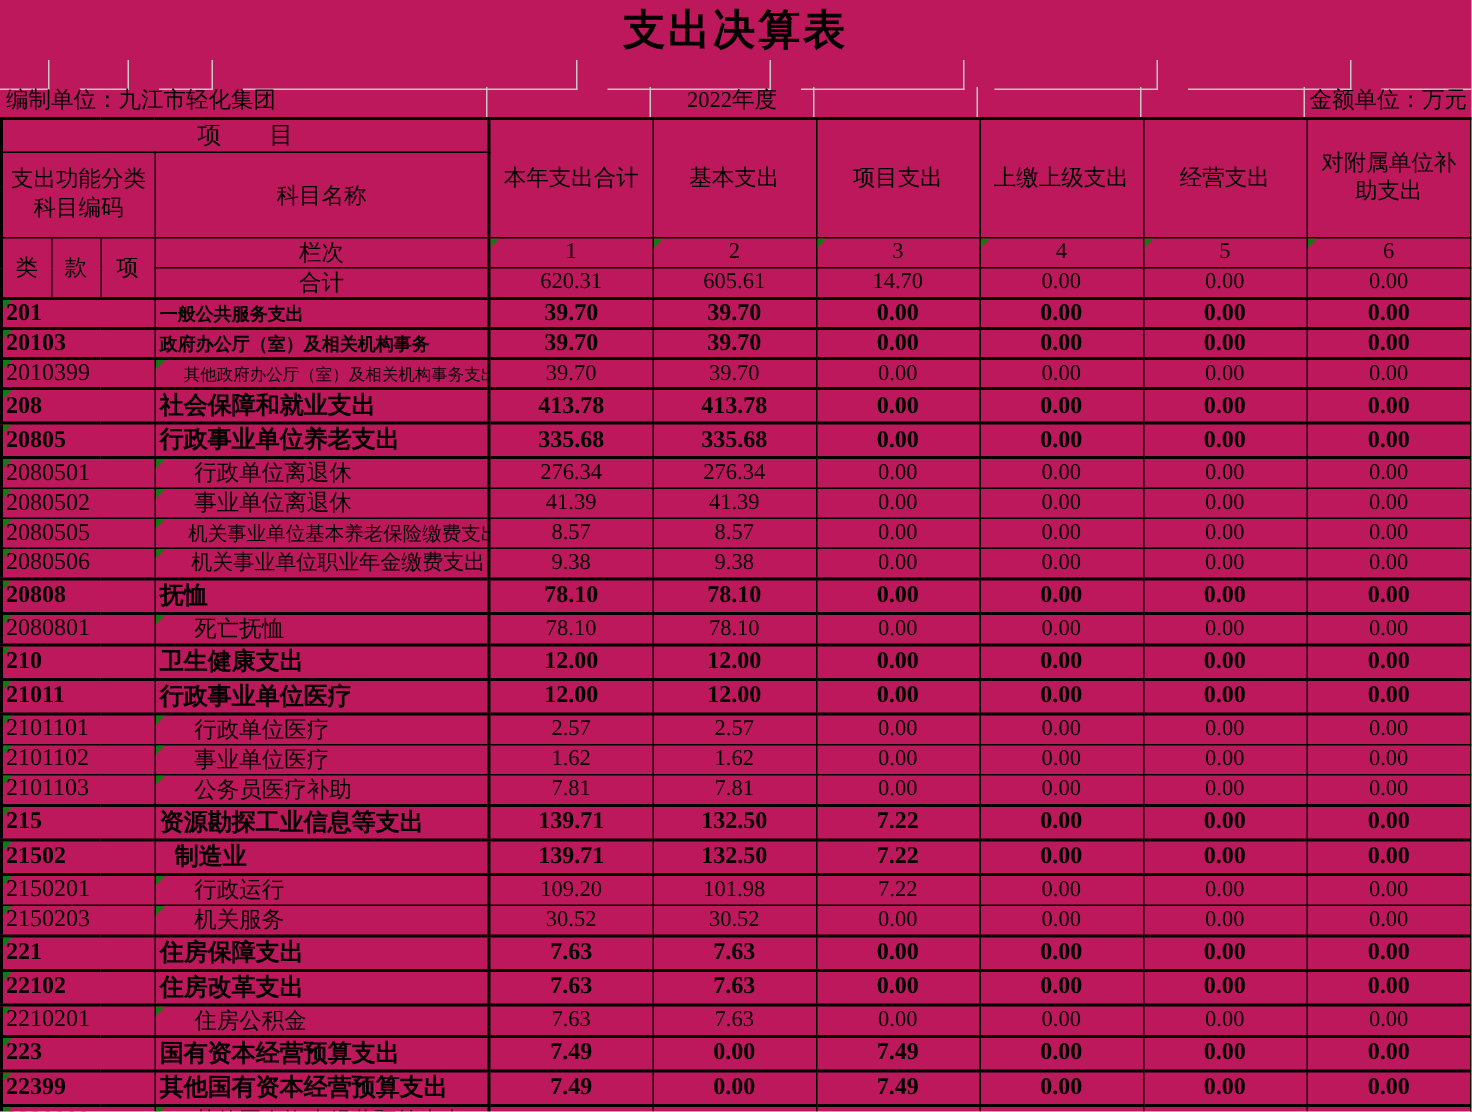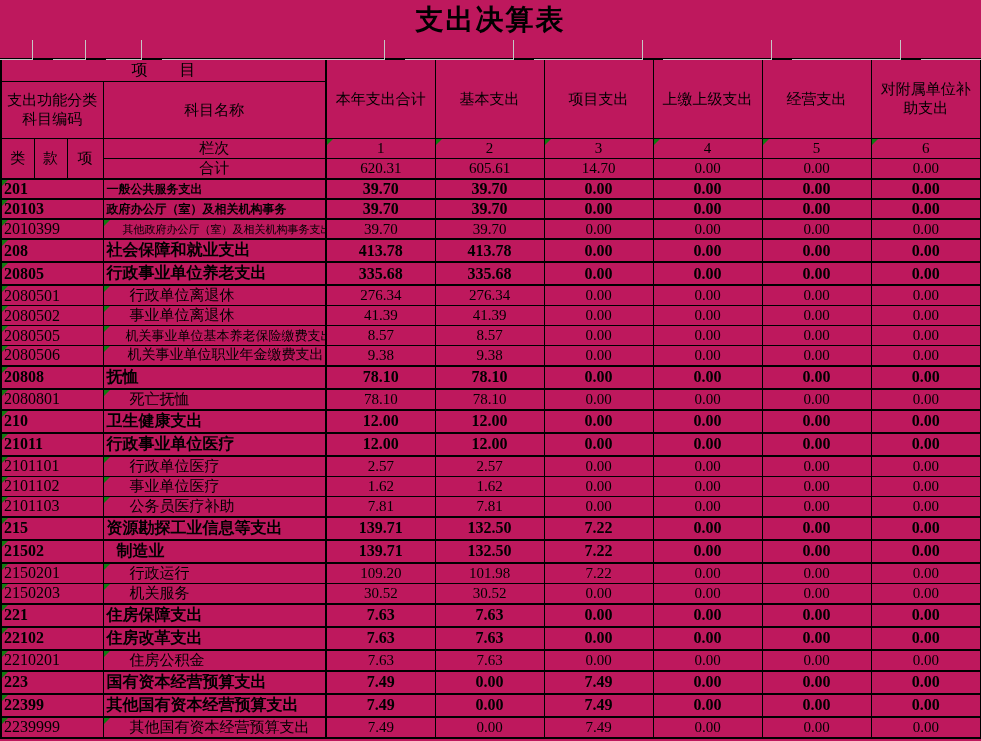--- a/index.html
+++ b/index.html
@@ -55,20 +55,29 @@
       <div class="mc"></div>
       <div class="mc"></div>
       <div class="mc"></div>
       <div class="mc"></div>
       <div class="mc"></div>
       <div class="mc"></div>
       <div class="mc"></div>
       <div class="mc"></div>
       <div class="mc"></div>
       <div class="mc last">公开03表</div>
+    </div>
+    <div class="m-row m-row2">
+      <div class="mc span4">编制单位：九江市轻化集团</div>
+      <div class="mc"></div>
+      <div class="mc center">2022年度</div>
+      <div class="mc"></div>
+      <div class="mc"></div>
+      <div class="mc"></div>
+      <div class="mc last">金额单位：万元</div>
     </div>
   </div>
 
   <table>
     <colgroup>
       <col style="width:33px">
         <col style="width:33px">
         <col style="width:36px">
         <col style="width:223px">
       <col style="width:109px">

